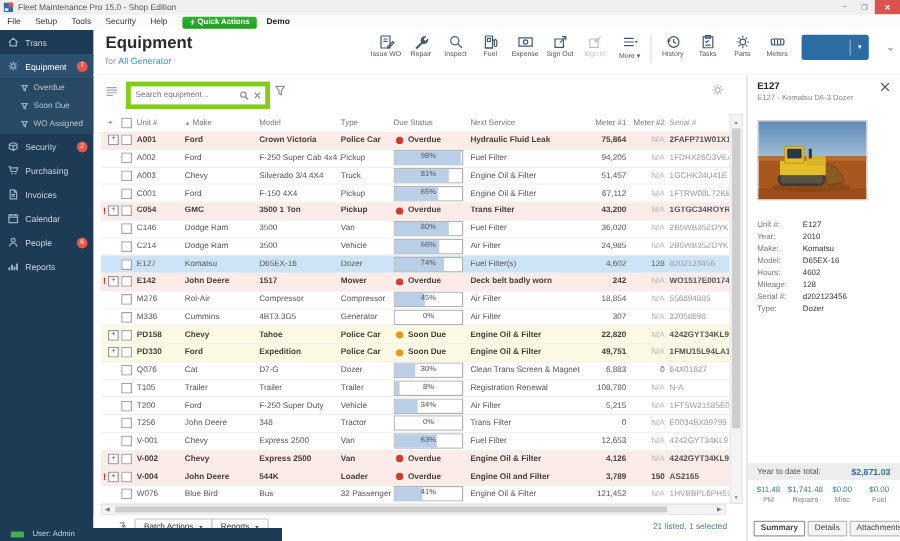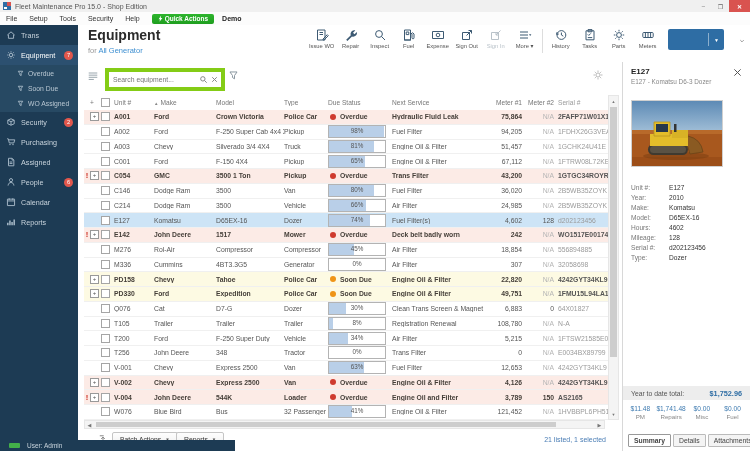--- a/index.html
+++ b/index.html
@@ -248,40 +248,40 @@
             </svg>
           </span>
           <span>Purchasing</span>
         </div>
         <div class="sitem">
           <span class="icn">
             <svg viewBox="0 0 14 14" width="100%" height="100%">
               <path d="M3.5 1.8h5L11 4.3v8H3.5zM8.5 1.8v2.5H11M5 7h4M5 9h4" fill="none" stroke="currentColor"></path>
             </svg>
           </span>
-          <span>Assigned</span>
+          <span>Invoices</span>
+        </div>
+        <div class="sitem">
+          <span class="icn">
+            <svg viewBox="0 0 14 14" width="100%" height="100%">
+              <rect x="2" y="3" width="10" height="9" fill="none" stroke="currentColor"></rect>
+              <path d="M2 5.5h10M4.5 1.8v2.4M9.5 1.8v2.4" stroke="currentColor"></path>
+            </svg>
+          </span>
+          <span>Calendar</span>
         </div>
         <div class="sitem">
           <span class="icn">
             <svg viewBox="0 0 14 14" width="100%" height="100%">
               <circle cx="7" cy="4.4" r="2.2" fill="none" stroke="currentColor"></circle>
               <path d="M2.9 12c.4-3 2-4.3 4.1-4.3s3.7 1.3 4.1 4.3" fill="none" stroke="currentColor"></path>
             </svg>
           </span>
           <span>People</span>
           <span class="badge">6</span>
-        </div>
-        <div class="sitem">
-          <span class="icn">
-            <svg viewBox="0 0 14 14" width="100%" height="100%">
-              <rect x="2" y="3" width="10" height="9" fill="none" stroke="currentColor"></rect>
-              <path d="M2 5.5h10M4.5 1.8v2.4M9.5 1.8v2.4" stroke="currentColor"></path>
-            </svg>
-          </span>
-          <span>Calendar</span>
         </div>
         <div class="sitem">
           <span class="icn">
             <svg viewBox="0 0 14 14" width="100%" height="100%">
               <path d="M2.5 11.5V8M5.5 11.5V5M8.5 11.5V7M11.5 11.5V3.5" fill="none" stroke="currentColor" stroke-width="1.6"></path>
             </svg>
           </span>
           <span>Reports</span>
         </div>
       </div>
@@ -1004,21 +1004,21 @@
           <span class="pflab">Serial #:</span>
           <span class="pfval">d202123456</span>
         </div>
         <div class="pfrow">
           <span class="pflab">Type:</span>
           <span class="pfval">Dozer</span>
         </div>
       </div>
     <div class="ytd">
       <span class="ytdlab">Year to date total:</span>
-      <span class="ytdval">$1,752.96</span>
+      <span class="ytdval">$2,871.03</span>
     </div>
     <div class="pstats" id="pstats">
         <div class="pstat">
           <div class="psval">$11.48</div>
           <div class="pslab">PM</div>
         </div>
         <div class="pstat">
           <div class="psval">$1,741.48</div>
           <div class="pslab">Repairs</div>
         </div>

